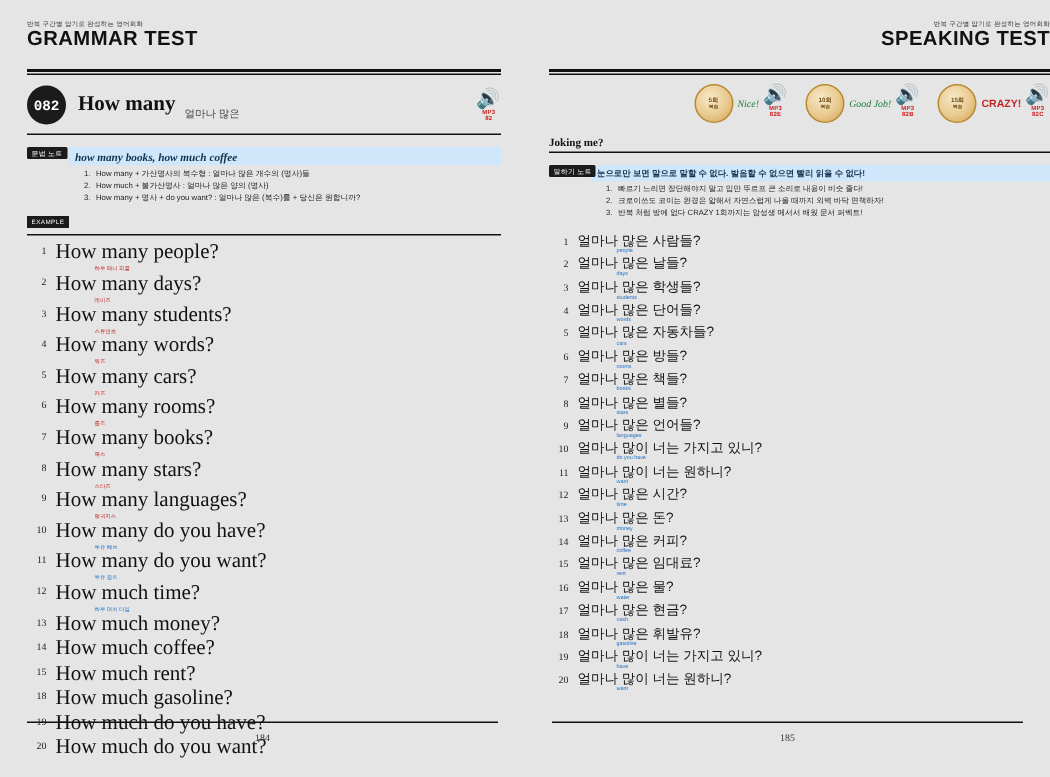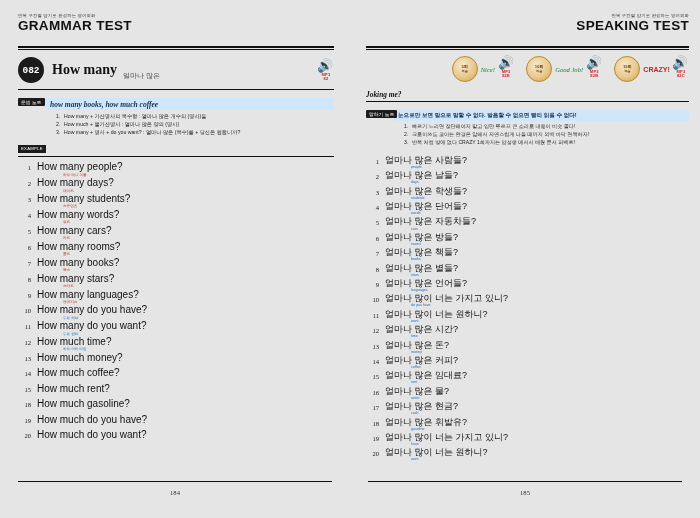--- a/index.html
+++ b/index.html
@@ -20,21 +20,21 @@
     height: 518px;
   }
   .page {
     width: 350px;
     height: 518px;
     box-sizing: border-box;
     position: relative;
     background: #e5e5e5;
   }
   .page-left { padding: 14px 16px 0 18px; }
-  .page-right { padding: 14px 11px 0 16px; }
+  .page-right { padding: 14px 0 0 16px; }
 
   
   .hdr {
     position: relative;
     height: 30px;
   }
   .hdr-kor {
     font-family: "Liberation Sans", sans-serif;
     font-size: 4.3px;
     color: #333;
@@ -213,22 +213,22 @@
     width: 13px;
     flex: 0 0 13px;
     text-align: right;
     padding-right: 6px;
     font-family: "Liberation Serif", serif;
     font-size: 6.6px;
     color: #222;
     padding-top: 3px;
   }
   .stext {
-    font-family: Liberation Sans, sans-serif;
-    font-size: 10px;
+    font-family: Liberation Serif, serif;
+    font-size: 14px;
     color: #111;
     line-height: 1.18;
     white-space: nowrap;
   }
   .stext.kor {
     font-family: "Liberation Sans", sans-serif;
     font-size: 9px;
   }
   .ssub {
     font-family: "Liberation Sans", sans-serif;
@@ -283,21 +283,20 @@
   }
   .stamp-label.red {
     color: #c02626;
     font-weight: bold;
     font-style: normal;
     font-family: "Liberation Sans", sans-serif;
     font-size: 7px;
   }
   .joking {
     font-family: "Liberation Serif", serif;
-    font-style: italic;
     font-weight: bold;
     font-size: 7.4px;
     color: #111;
     margin-top: 2px;
   }
   .rule-under-joking {
     border-top: 1.6px solid #111;
     margin-top: 2px;
   }
 

